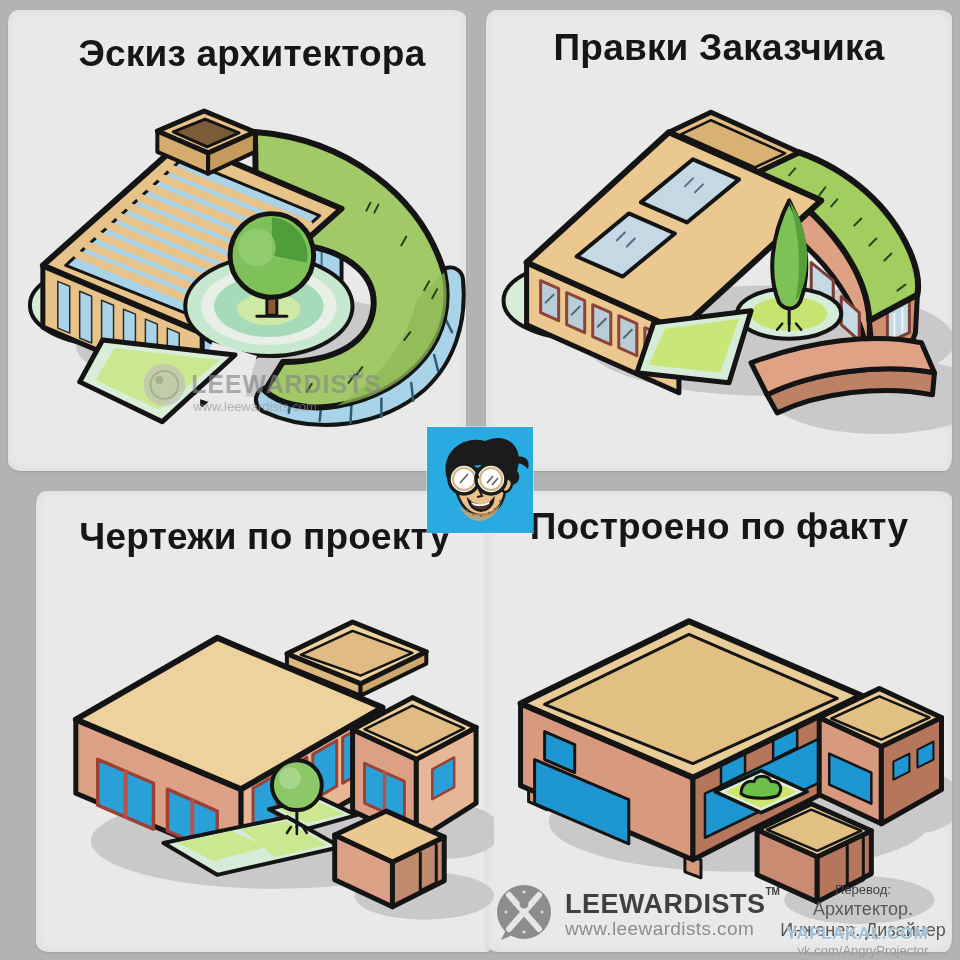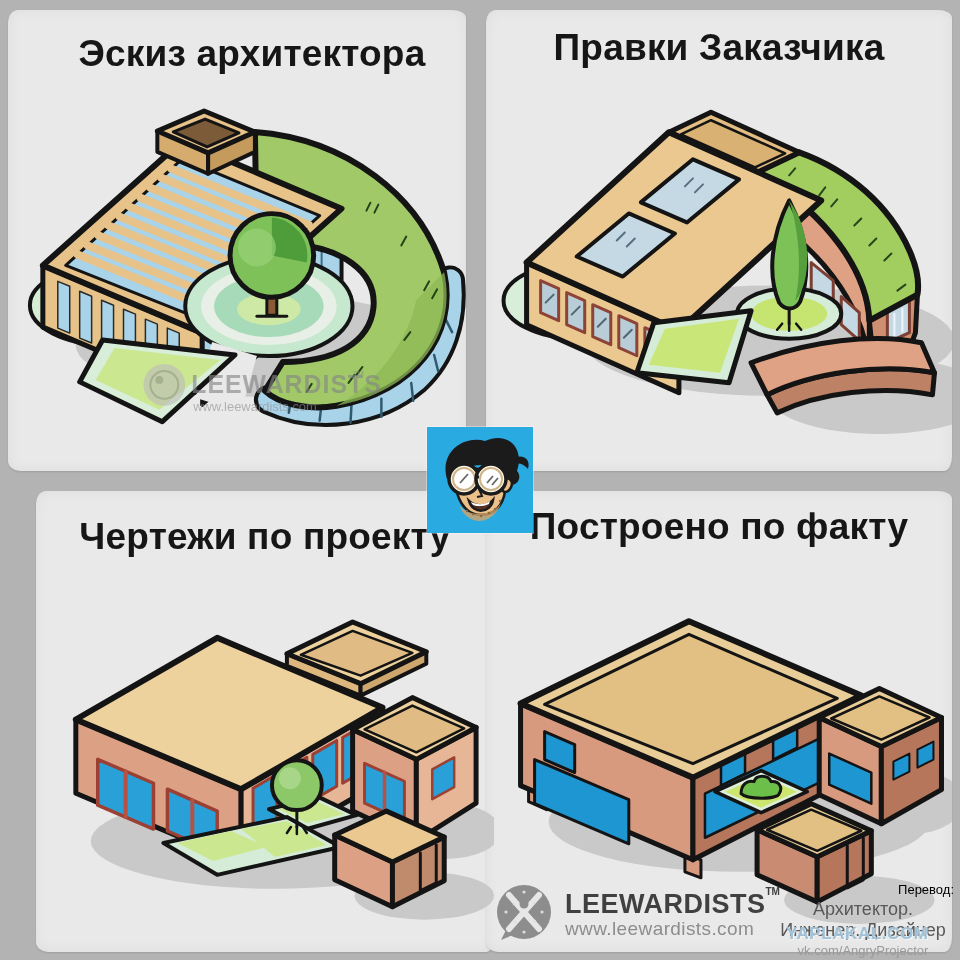--- a/index.html
+++ b/index.html
@@ -21,21 +21,21 @@
   .avatar{position:absolute;left:427px;top:427px;width:106px;height:106px;z-index:6;
           box-shadow:0 0 0 1px rgba(255,255,255,.35);}
   .footer{position:absolute;left:494px;top:878px;width:290px;height:70px;z-index:5;
           display:flex;align-items:center;gap:9px;}
   .emblem{width:62px;height:62px;flex:0 0 auto;}
   .brandcol{display:flex;flex-direction:column;line-height:1.05;}
   .brand{font-size:27px;font-weight:800;color:#404040;letter-spacing:.5px;white-space:nowrap;}
   .brand sup{font-size:10px;font-weight:700;vertical-align:18px;letter-spacing:0;}
   .brandurl{font-size:19px;color:#8d8d8d;letter-spacing:.4px;margin-top:1px;white-space:nowrap;}
   .credits{position:absolute;left:772px;top:882px;width:182px;z-index:4;text-align:center;color:#6a6a6a;}
-  .credits .lab{font-size:13px;color:#000000;text-align:right;}
+  .credits .lab{font-size:13px;color:#404040;}
   .credits .who{font-size:18px;color:#585858;margin-top:2px;}
   .credits .lnk{font-size:13px;color:#9a9a9a;margin-top:2px;}
   .sitewm{position:absolute;left:786px;top:924px;z-index:5;font-size:17px;font-weight:800;
           color:#a0c2d8;letter-spacing:.6px;text-shadow:1px 1px 0 rgba(255,255,255,.6);}
   svg{display:block;}
 </style>
 </head>
 <body>
 
 <div class="comic">

